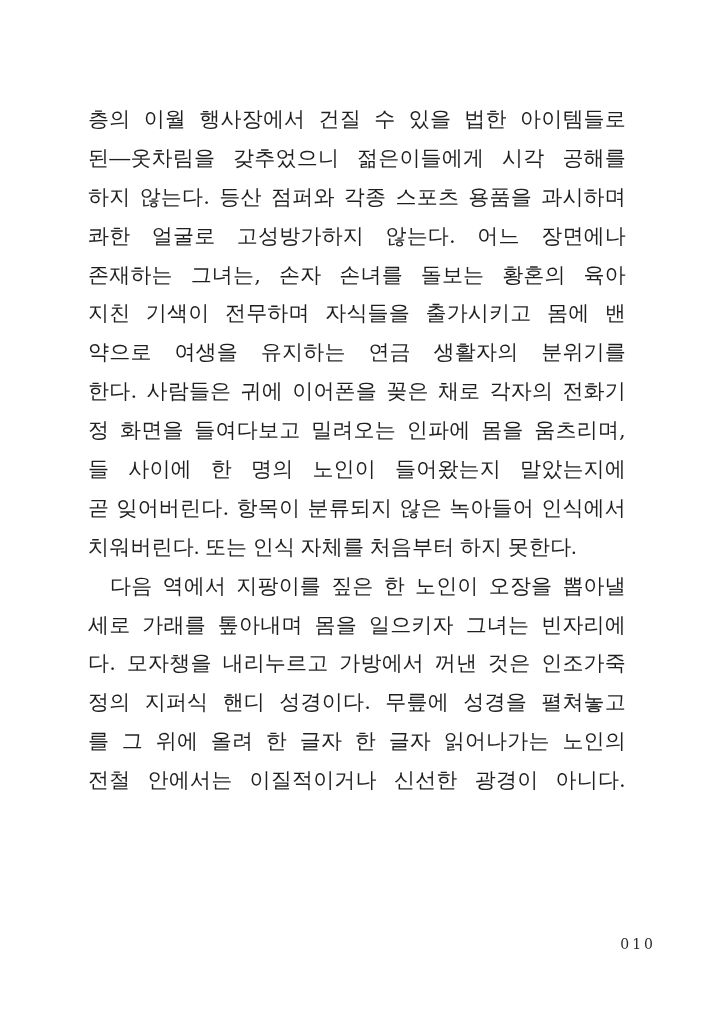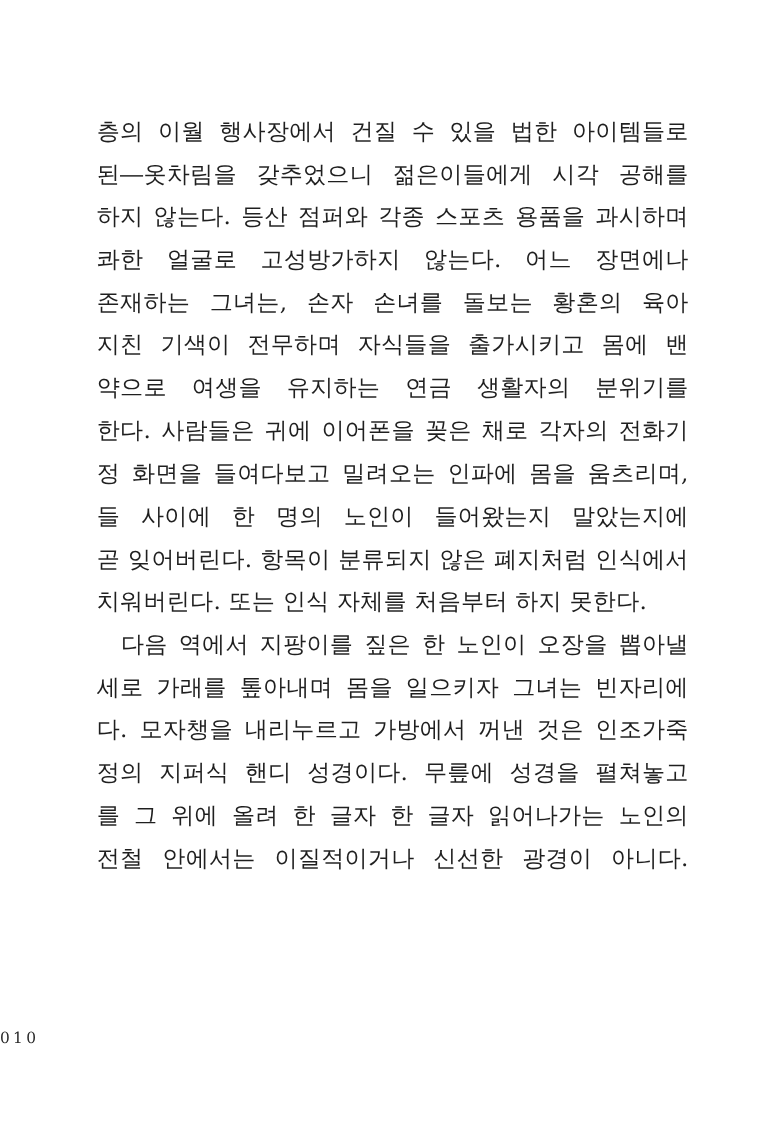--- a/index.html
+++ b/index.html
@@ -29,30 +29,31 @@
     line-height: 38.9px;
     height: 38.9px;
     overflow: hidden;
     text-align: justify;
     text-align-last: justify;
     word-break: keep-all;
     letter-spacing: 0.2px;
   }
   .line.para-end {
     text-align-last: left;
+    font-family: Liberation Serif, serif;
   }
   .line.indent {
     padding-left: 22px;
   }
   .folio {
     position: absolute;
     left: 0;
     top: 936px;
     width: 656px; 
-    text-align: left;
+    text-align: right;
     font-size: 14px;
     letter-spacing: 3px;
     color: #2a2a2a;
     font-variant-numeric: oldstyle-nums;
     font-variant-caps: small-caps;
   }
 </style>
 </head>
 <body>
 
@@ -61,21 +62,21 @@
     <p class="line">층의 이월 행사장에서 건질 수 있을 법한 아이템들로 매치</p>
     <p class="line">된―옷차림을 갖추었으니 젊은이들에게 시각 공해를 선사</p>
     <p class="line">하지 않는다. 등산 점퍼와 각종 스포츠 용품을 과시하며 불</p>
     <p class="line">콰한 얼굴로 고성방가하지 않는다. 어느 장면에나 자연스레</p>
     <p class="line">존재하는 그녀는, 손자 손녀를 돌보는 황혼의 육아 노동에</p>
     <p class="line">지친 기색이 전무하며 자식들을 출가시키고 몸에 밴 근검절</p>
     <p class="line">약으로 여생을 유지하는 연금 생활자의 분위기를 풍기기도</p>
     <p class="line">한다. 사람들은 귀에 이어폰을 꽂은 채로 각자의 전화기 액</p>
     <p class="line">정 화면을 들여다보고 밀려오는 인파에 몸을 움츠리며, 그</p>
     <p class="line">들 사이에 한 명의 노인이 들어왔는지 말았는지에 대해서는</p>
-    <p class="line">곧 잊어버린다. 항목이 분류되지 않은 폐지처럼 인식에서</p>
+    <p class="line">곧 잊어버린다. 항목이 분류되지 않은 녹아들어 인식에서</p>
     <p class="line para-end">치워버린다. 또는 인식 자체를 처음부터 하지 못한다.</p>
     <p class="line indent">다음 역에서 지팡이를 짚은 한 노인이 오장을 뽑아낼 기</p>
     <p class="line">세로 가래를 톺아내며 몸을 일으키자 그녀는 빈자리에 앉는</p>
     <p class="line">다. 모자챙을 내리누르고 가방에서 꺼낸 것은 인조가죽 장</p>
     <p class="line">정의 지퍼식 핸디 성경이다. 무릎에 성경을 펼쳐놓고 루페</p>
     <p class="line">를 그 위에 올려 한 글자 한 글자 읽어나가는 노인의 모습도</p>
     <p class="line">전철 안에서는 이질적이거나 신선한 광경이 아니다. 적어도</p>
   </main>
   <div class="folio">010</div>
 </div>

